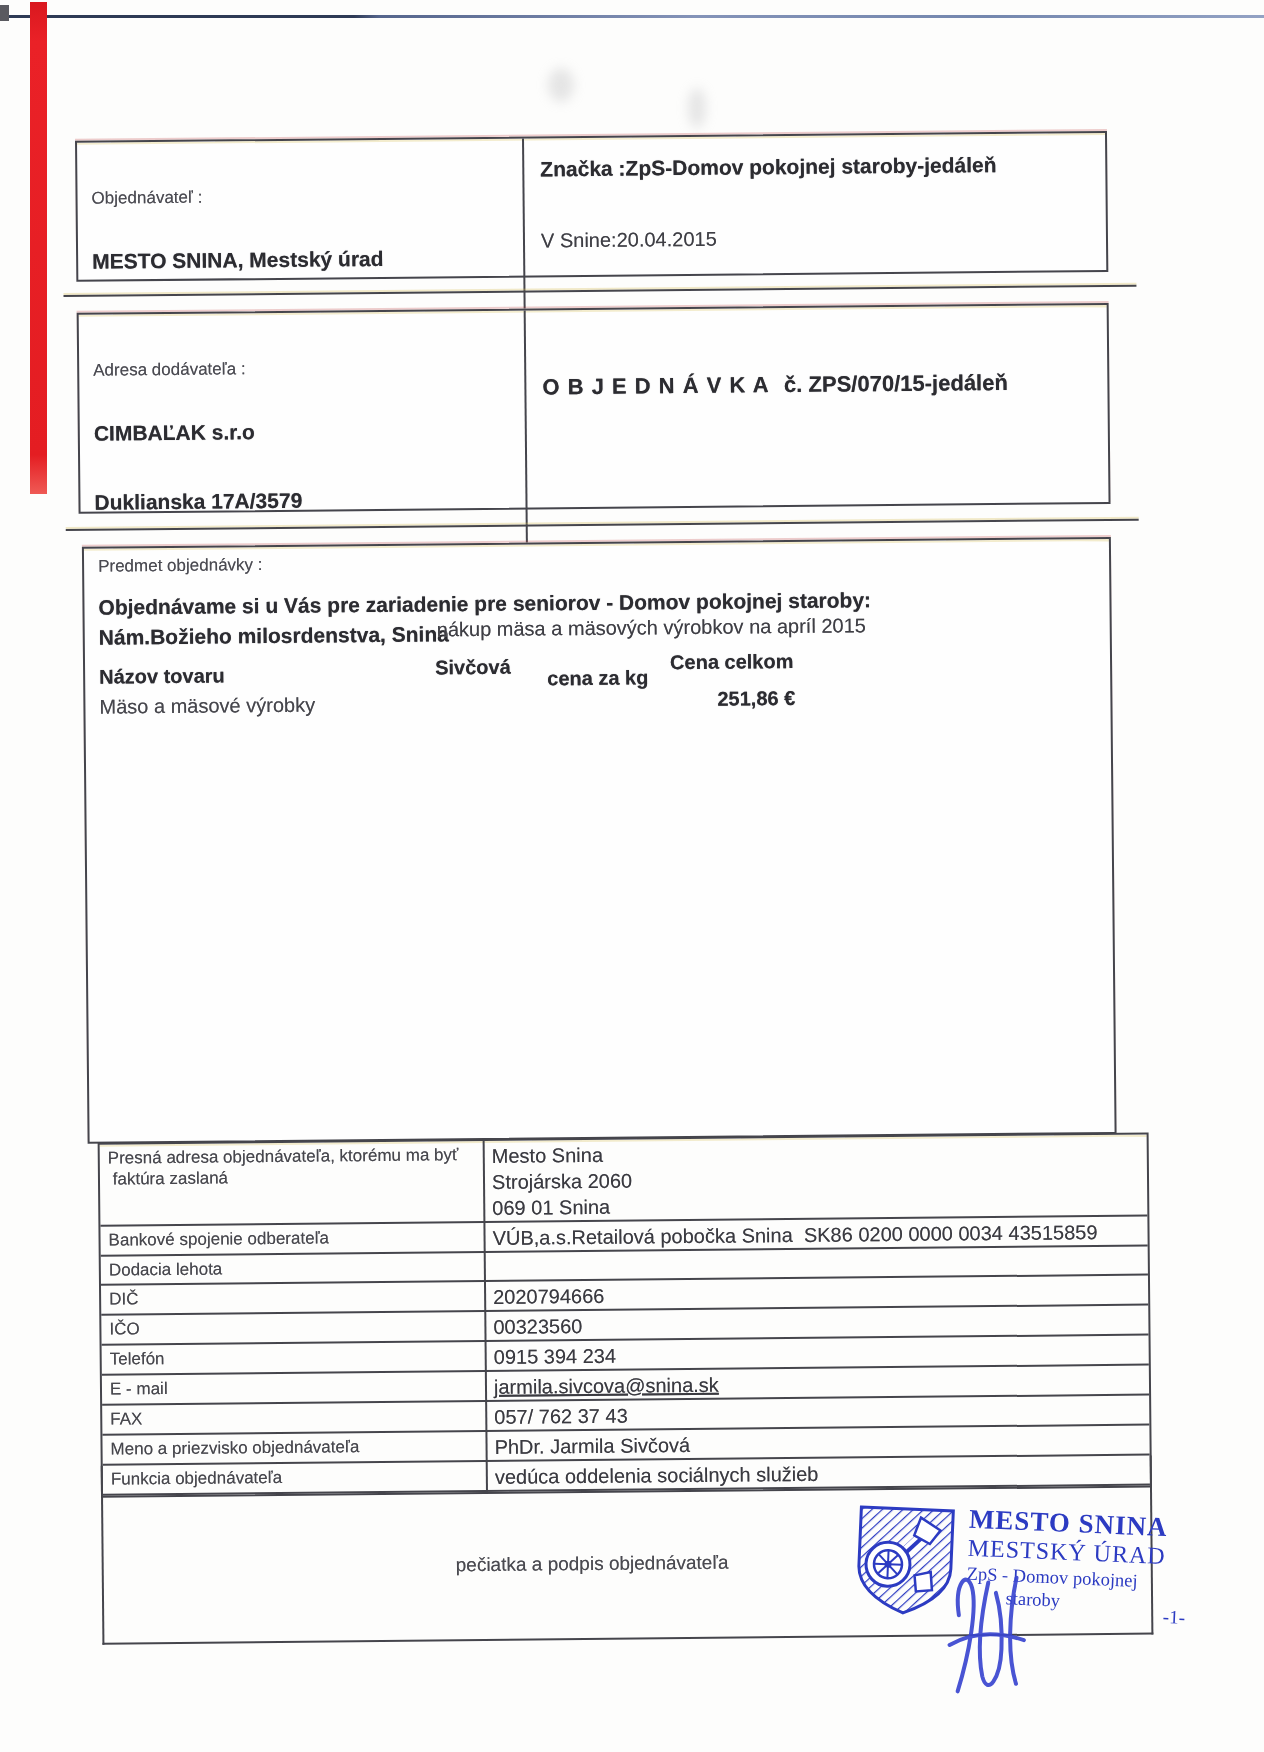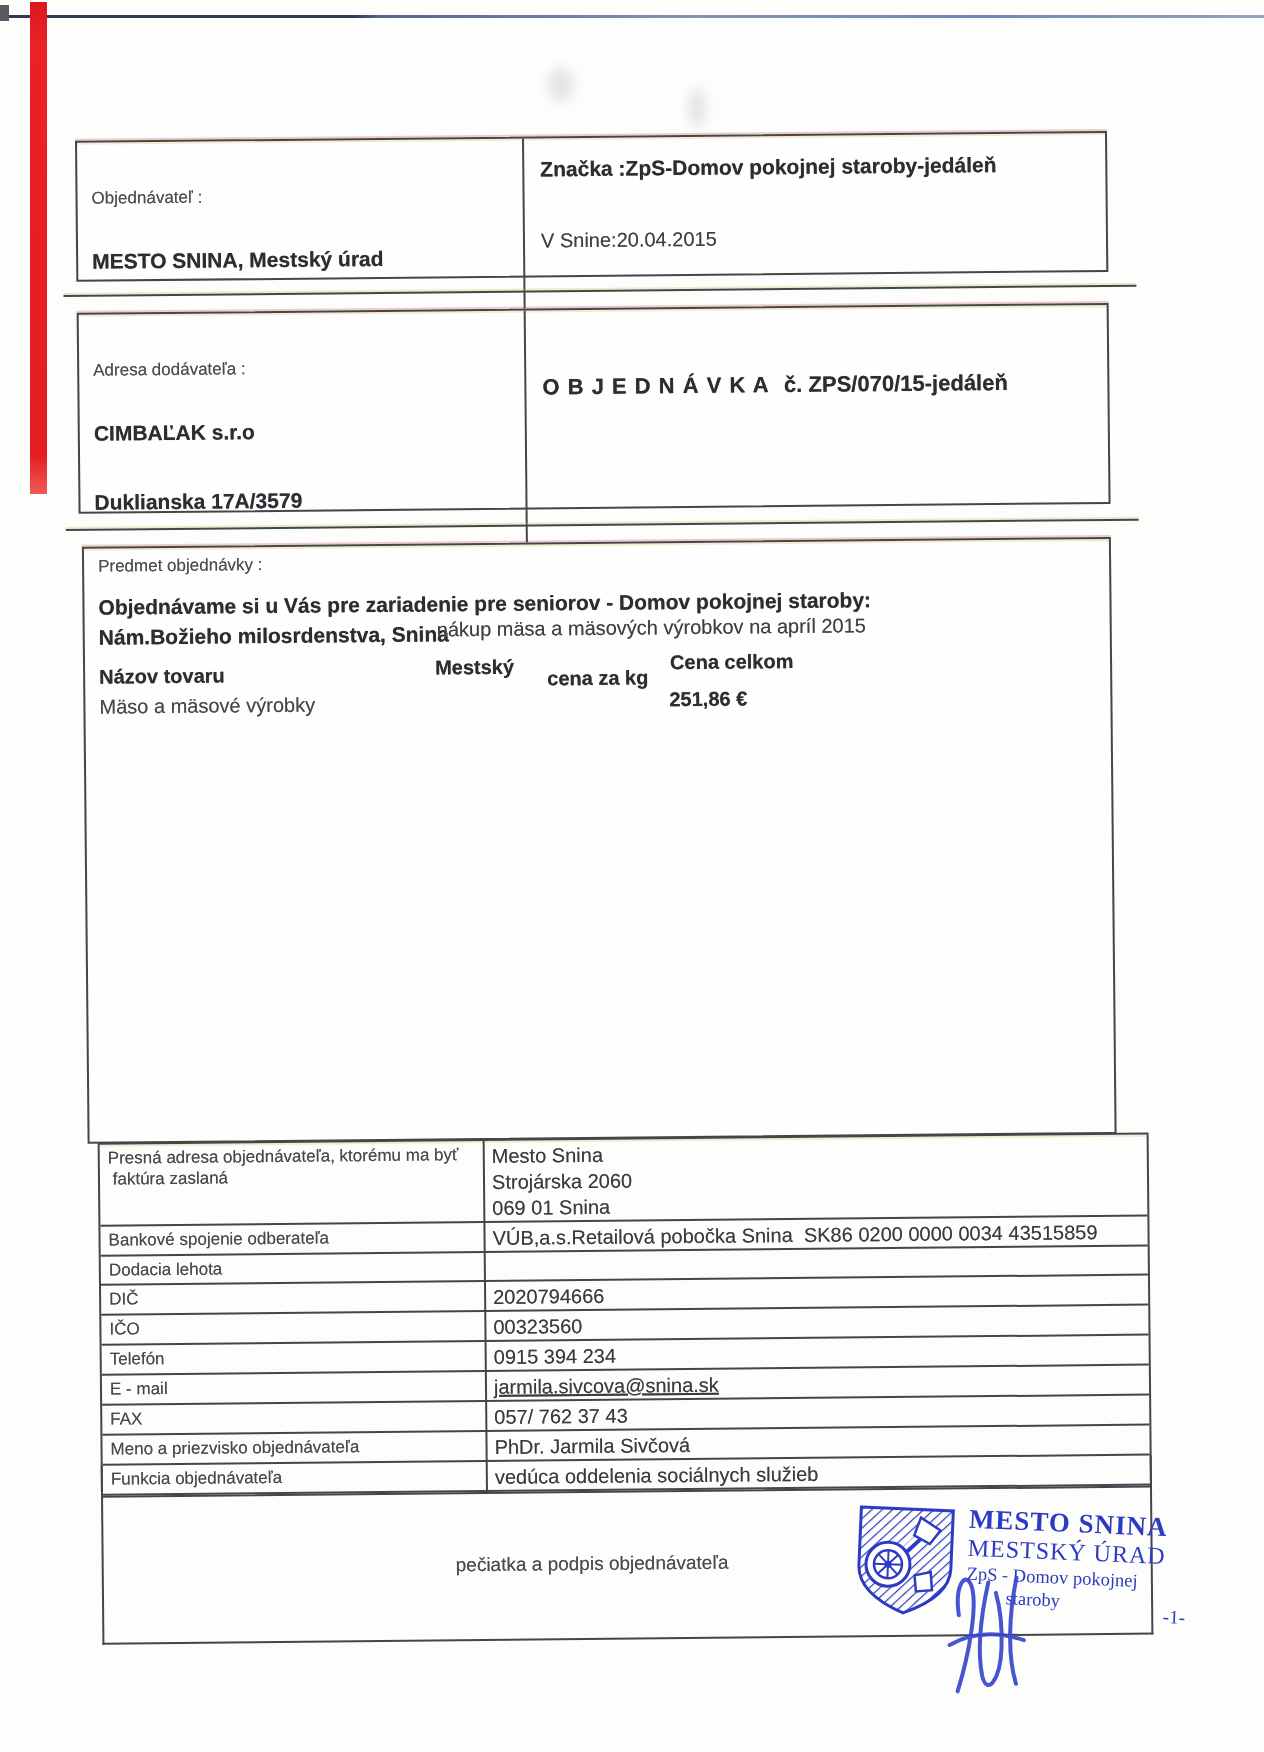--- a/index.html
+++ b/index.html
@@ -103,26 +103,26 @@
 
     <div class="band" style="left:62px;top:529px;width:1073px;"></div>
 
     <section class="box" style="left:78px;top:547px;width:1025px;height:593px;">
       <div class="lbl abs" style="left:14px;top:8px;">Predmet objednávky :</div>
       <div class="b abs" style="left:14px;top:42px;">Objednávame si u Vás pre zariadenie pre seniorov - Domov pokojnej staroby:</div>
       <div class="b abs" style="left:14px;top:72px;">Nám.Božieho milosrdenstva, Snina</div>
       <div class="r abs" style="left:352px;top:73px;">nákup mäsa a mäsových výrobkov na apríl 2015</div>
 
       <div class="b abs" style="left:14px;top:112px;font-size:20px;">Názov tovaru</div>
-      <div class="b abs" style="left:350px;top:106px;font-size:20px;">Mestský</div>
+      <div class="b abs" style="left:350px;top:106px;font-size:20px;">Sivčová</div>
       <div class="b abs" style="left:462px;top:106px;font-size:20px;margin-top:12px;">cena za kg</div>
       <div class="b abs" style="left:585px;top:103px;font-size:20px;">Cena celkom</div>
 
       <div class="r abs" style="left:14px;top:147px;color:#47474d;">Mäso a mäsové výrobky</div>
-      <div class="b abs" style="left:584px;top:140px;font-size:20px;">251,86 €</div>
+      <div class="b abs" style="left:632px;top:140px;font-size:20px;">251,86 €</div>
     </section>
 
     <section class="dtable">
         <div class="drow tall">
           <div class="dlabel">Presná adresa objednávateľa, ktorému ma byť
  faktúra zaslaná</div>
           <div class="dvalue">Mesto Snina
 Strojárska 2060
 069 01 Snina</div>
         </div>

